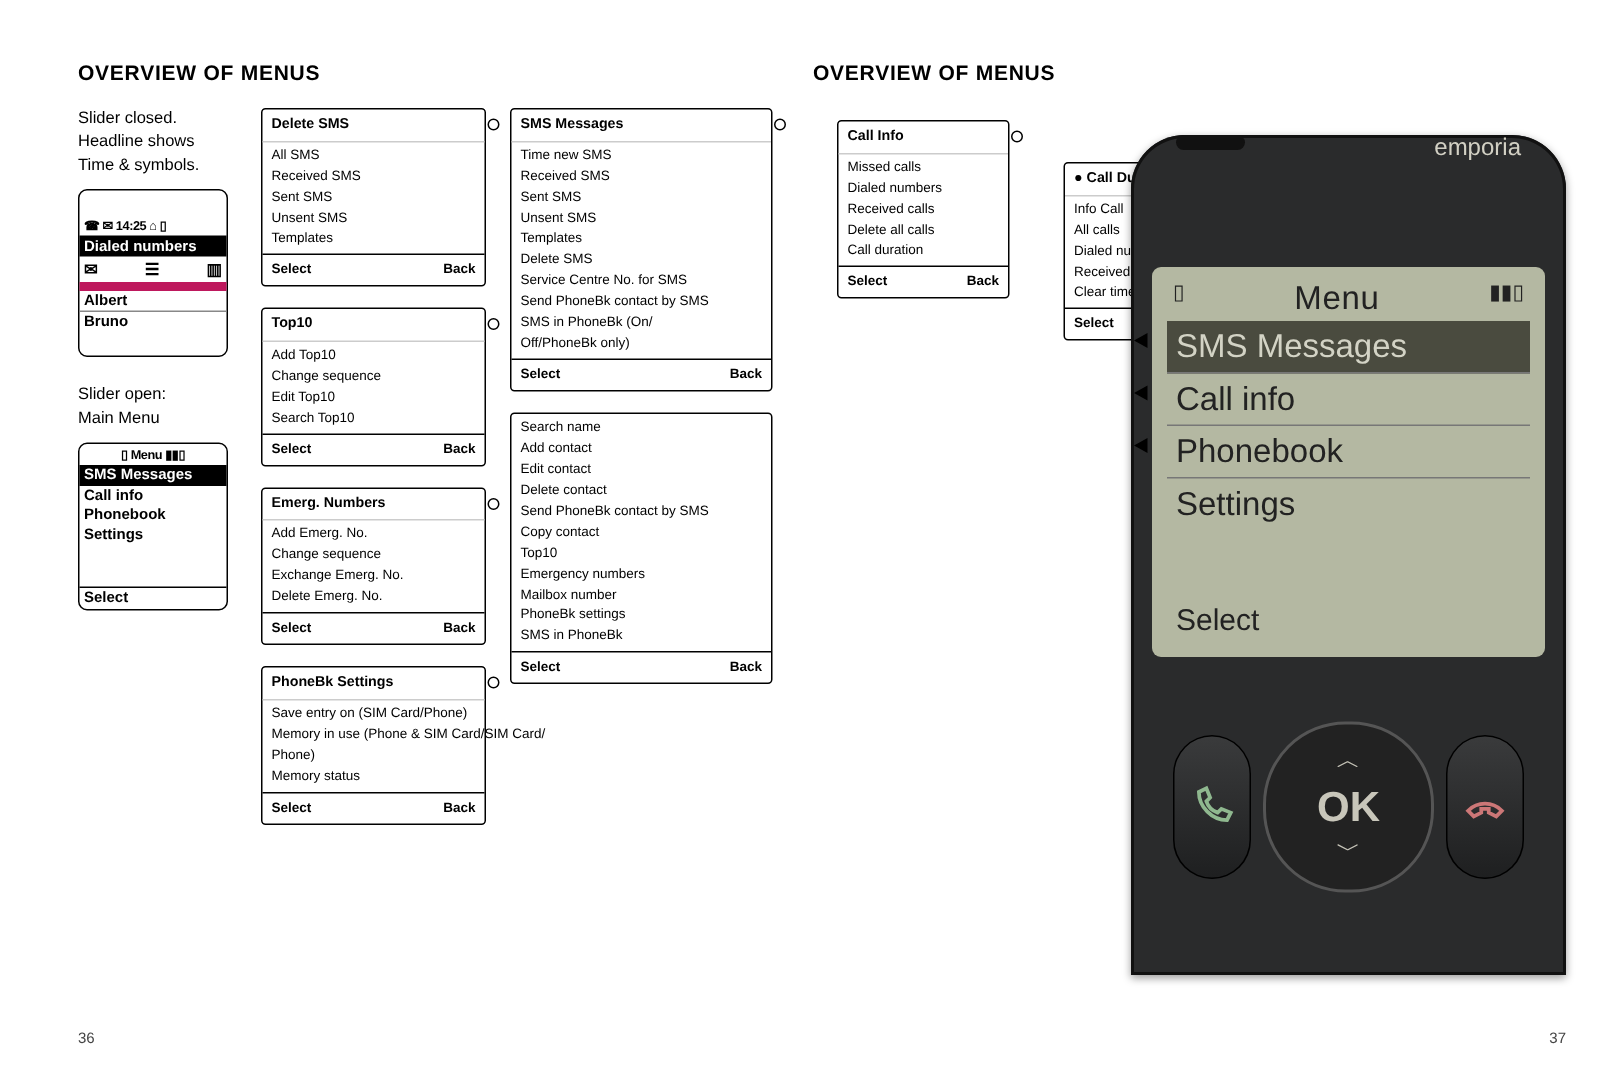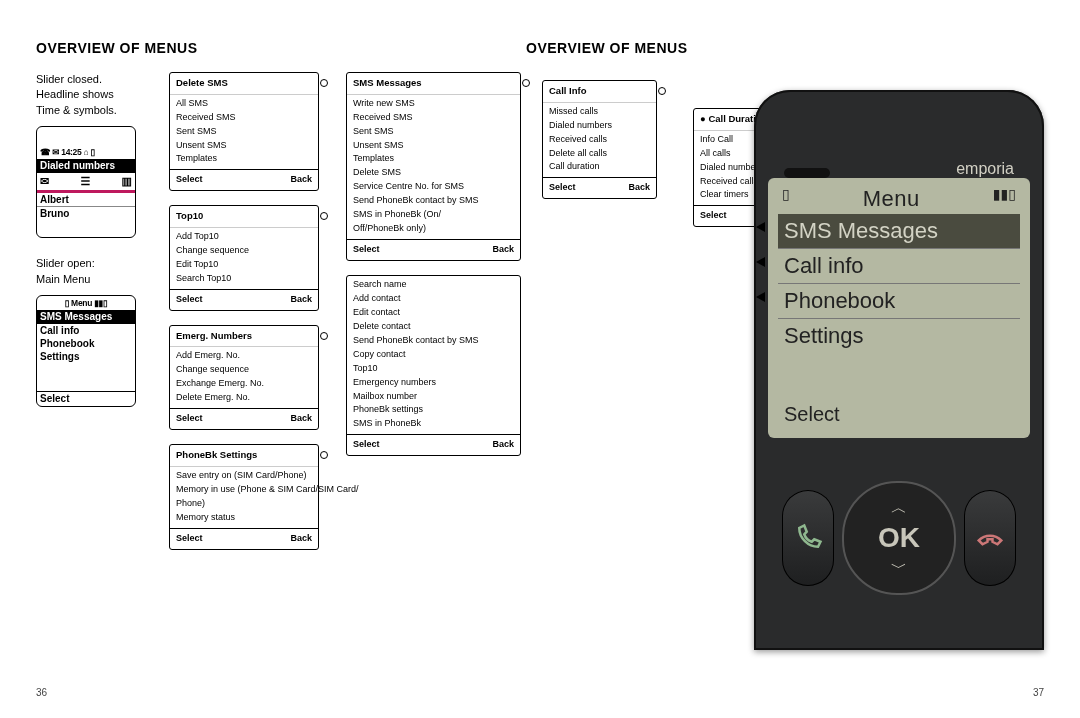--- a/index.html
+++ b/index.html
@@ -1,23 +1,23 @@
 <!DOCTYPE html>
 <html><head>
 <meta charset="utf-8">
 <style>
   html,body{margin:0;padding:0;background:#fff;font-family:"Helvetica Neue",Arial,sans-serif;color:#000;}
-  .page{width:1080px;height:718px;position:relative;box-sizing:border-box;padding:40px 36px 20px 36px;border-radius:13px;}
+  .page{width:1080px;height:718px;position:relative;box-sizing:border-box;padding:40px 36px 20px 52px;border-radius:13px;}
   .spread{display:flex;height:100%;}
   .col-left{flex:0 0 490px;position:relative;}
   .col-right{flex:1;position:relative;}
   .heading{font-size:14px;font-weight:700;letter-spacing:0.5px;text-transform:uppercase;margin-bottom:16px;}
   .caption{font-size:11px;line-height:1.4;margin-bottom:8px;color:#000;}
   .pagenum{position:absolute;bottom:0;font-size:10px;color:#444;}
-  .left-inner{display:flex;gap:27px;}
+  .left-inner{display:flex;gap:16px;}
   .side{width:106px;}
   .mid{width:150px;display:flex;flex-direction:column;gap:14px;}
   .mid2{width:175px;display:flex;flex-direction:column;gap:14px;}
   
   .mini{border:1.5px solid #000;border-radius:6px;width:100px;height:112px;margin-bottom:18px;box-sizing:border-box;
         font-family:"Arial Narrow",Arial,sans-serif;font-weight:700;font-size:10px;display:flex;flex-direction:column;justify-content:center;}
   .mini .statline{font-size:8.5px;padding:2px 3px;letter-spacing:-0.3px;}
   .mini .hdr{background:#000;color:#fff;padding:1.5px 3px;font-size:10px;}
   .mini .row{padding:1px 3px;font-size:10px;}
   .mini .sel{border-top:1px solid #000;padding:1.5px 3px;font-size:10px;margin-top:auto;}
@@ -25,21 +25,21 @@
   
   .menu{border:1px solid #000;border-radius:3px;font-size:9px;line-height:1.55;position:relative;}
   .menu .title{font-weight:700;font-size:9.5px;padding:3px 6px;border-bottom:1px solid #ccc;}
   .menu .items{padding:2px 6px 3px 6px;}
   .menu .items div{white-space:nowrap;}
   .menu .foot{display:flex;justify-content:space-between;font-weight:700;font-size:9px;padding:3px 6px;border-top:1px solid #000;}
   .dot{display:inline-block;width:6px;height:6px;border:1.2px solid #000;border-radius:50%;margin-right:-6px;float:right;background:#fff;position:relative;right:-10px;margin-top:3px;}
   
   .phone{position:absolute;right:0;top:50px;width:290px;height:560px;background:#2a2b2c;border-radius:36px 36px 0 0;
          box-shadow:inset 0 0 0 2px #111, 0 2px 6px rgba(0,0,0,0.4);color:#d2d0c4;overflow:hidden;}
-  .phone .ear{height:88px;display:flex;justify-content:space-between;align-items:flex-end;padding:0 30px;}
+  .phone .ear{height:88px;display:flex;justify-content:space-between;align-items:flex-start;padding:0 30px;}
   .phone .spk{width:46px;height:10px;background:#111;border-radius:5px;}
   .phone .screen{margin:0 14px;background:#b4b8a2;border-radius:6px;height:260px;padding:8px 10px;box-sizing:border-box;
                  font-family:"Courier New",monospace;color:#222;display:flex;flex-direction:column;}
   .phone .status{display:flex;justify-content:space-between;font-size:14px;padding:0 4px 2px 4px;font-family:Arial,sans-serif;}
   .phone .stitle{text-align:center;font-size:22px;letter-spacing:0.5px;font-family:Arial,sans-serif;}
   .phone .item{font-size:22px;padding:4px 6px;border-bottom:1px solid #777;font-family:Arial,sans-serif;}
   .phone .item.active{background:#4a4b3f;color:#d3d3c5;}
   .phone .item.nobord{border-bottom:none;}
   .phone .soft{font-size:20px;padding:4px 6px;margin-top:auto;font-family:Arial,sans-serif;}
   .phone .keys{height:160px;display:flex;justify-content:space-between;align-items:center;padding:20px 28px 0 28px;}
@@ -73,21 +73,21 @@
 Headline shows
 Time &amp; symbols.</div>
         <div class="mini">
           <div class="statline">☎ ✉ 14:25 ⌂ ▯</div>
           <div class="hdr">Dialed numbers</div>
           <div class="iconbar">
                 <span>✉</span>
                 <span>☰</span>
                 <span>▥</span>
               </div>
-          <div class="row" style="border-top:3px solid #be185d">Albert</div>
+          <div class="row" style="border-top:6px solid #be185d">Albert</div>
           <div class="row" style="border-top:1px solid #888">Bruno</div>
         </div>
         <div class="caption" style="white-space:pre-line">Slider open:
 Main Menu</div>
         <div class="mini">
           <div class="statline" style="text-align:center">▯        Menu       ▮▮▯</div>
           <div class="hdr">SMS Messages</div>
           <div class="row">Call info</div>
           <div class="row">Phonebook</div>
           <div class="row">Settings</div>
@@ -148,21 +148,21 @@
                 <span>Select</span>
                 <span>Back</span>
               </div>
         </div>
       </div>
 
       <div class="mid2">
         <div class="menu">
           <div class="title"><span>SMS Messages</span><span class="dot"></span></div>
           <div class="items">
-            <div>Write new SMS</div>
+            <div>Time new SMS</div>
             <div>Received SMS</div>
             <div>Sent SMS</div>
             <div>Unsent SMS</div>
             <div>Templates</div>
             <div>Delete SMS</div>
             <div>Service Centre No. for SMS</div>
             <div>Send PhoneBk contact by SMS</div>
             <div>SMS in PhoneBk (On/</div>
             <div>Off/PhoneBk only)</div>
           </div>

